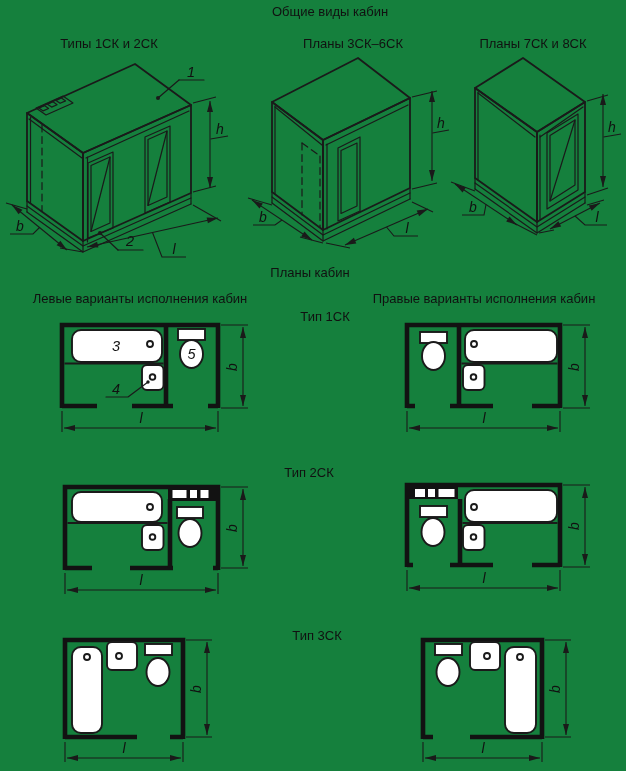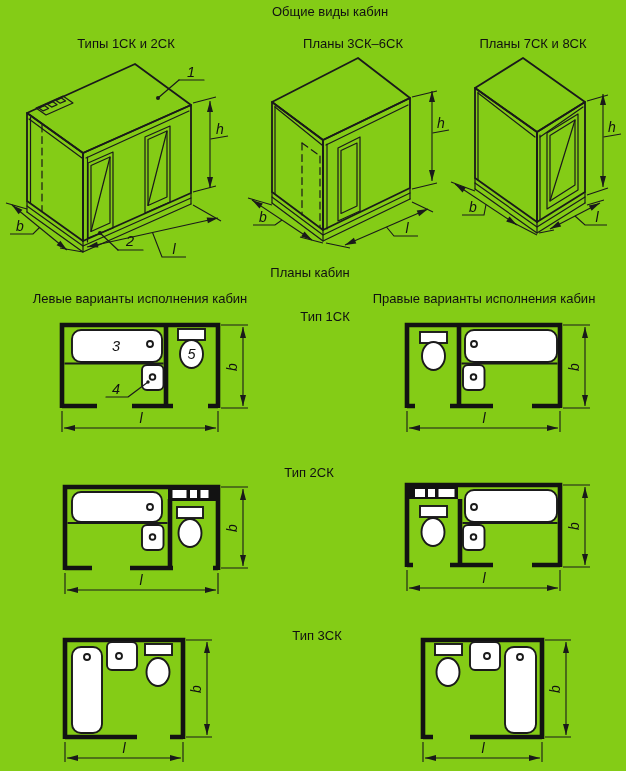--- a/index.html
+++ b/index.html
@@ -1,16 +1,16 @@
 <!DOCTYPE html>
 <html><head>
 <meta charset="utf-8">
 <style>
   html,body{margin:0;padding:0;background:#fff;}
-  #page{position:relative;width:626px;height:771px;background:#84cc16;overflow:hidden;
+  #page{position:relative;width:626px;height:771px;background:#15803d;overflow:hidden;
         font-family:"Liberation Sans",sans-serif;color:#111;}
   .cap{position:absolute;transform:translateX(-50%);white-space:nowrap;
        font-size:13px;line-height:1.1;color:#111;}
   .abs{position:absolute;}
   .e{fill:none;stroke:#1a1a1a;stroke-width:1.8;stroke-linejoin:round;stroke-linecap:round;}
   .t{fill:none;stroke:#1a1a1a;stroke-width:1.2;stroke-linejoin:round;stroke-linecap:round;}
   .dash{stroke-dasharray:7 4.5;}
   .dim{fill:none;stroke:#1a1a1a;stroke-width:1.1;}
   .wall{fill:none;stroke:#121212;stroke-width:4.6;stroke-linecap:butt;stroke-linejoin:miter;}
   .fx{fill:#fff;stroke:#1a1a1a;stroke-width:1.9;}
@@ -31,21 +31,21 @@
       <marker id="aE" viewBox="0 0 12 8" refX="12" refY="4" markerWidth="12" markerHeight="8" orient="auto" markerUnits="userSpaceOnUse">
           <path d="M12,4 L1,1 L1,7 Z" fill="#1a1a1a"></path>
         </marker>
       <marker id="aS" viewBox="0 0 12 8" refX="0" refY="4" markerWidth="12" markerHeight="8" orient="auto" markerUnits="userSpaceOnUse">
           <path d="M0,4 L11,1 L11,7 Z" fill="#1a1a1a"></path>
         </marker>
     </defs>
   </svg>
 
   <div class="cap" style="left:330px;top:5px">Общие виды кабин</div>
-  <div class="cap" style="left:126px;top:37px">Типы 1СК и 2СК</div>
+  <div class="cap" style="left:109px;top:37px">Типы 1СК и 2СК</div>
   <div class="cap" style="left:353px;top:37px">Планы 3СК–6СК</div>
   <div class="cap" style="left:533px;top:37px">Планы 7СК и 8СК</div>
   <div class="cap" style="left:310px;top:266px">Планы кабин</div>
   <div class="cap" style="left:484px;top:292px">Правые варианты исполнения кабин</div>
   <div class="cap" style="left:140px;top:292px">Левые варианты исполнения кабин</div>
   <div class="cap" style="left:325px;top:310px">Тип 1СК</div>
   <div class="cap" style="left:309px;top:466px">Тип 2СК</div>
   <div class="cap" style="left:317px;top:629px">Тип 3СК</div>
 
   <svg class="abs" style="left:0;top:55px" width="232" height="212">

